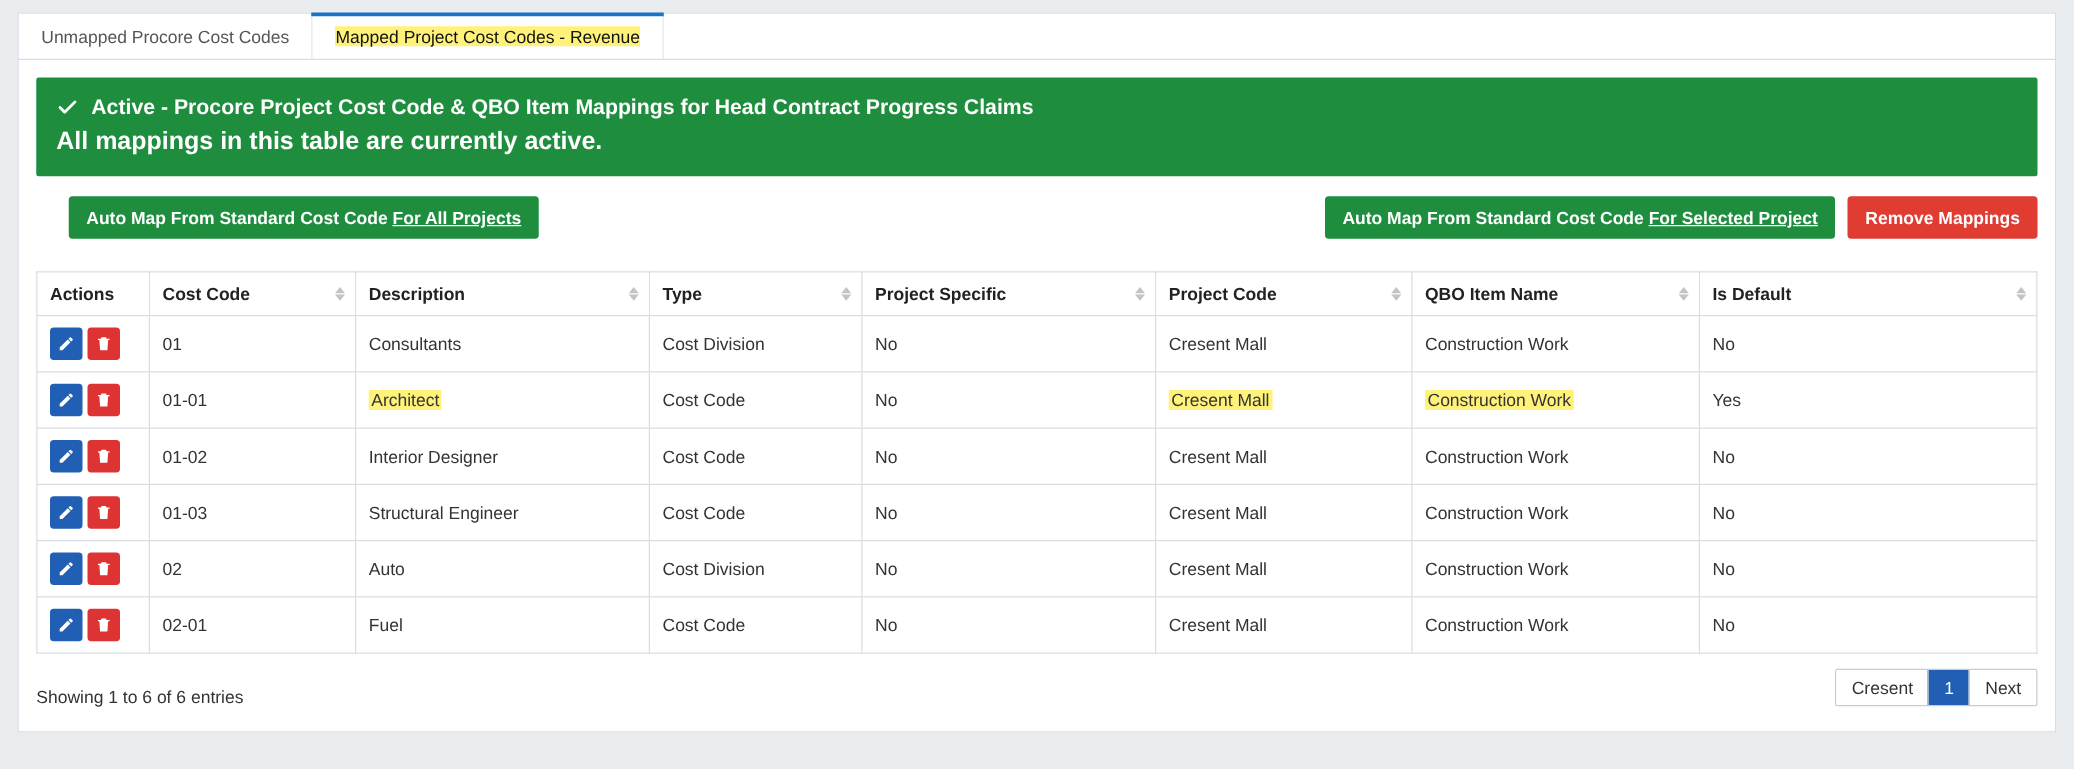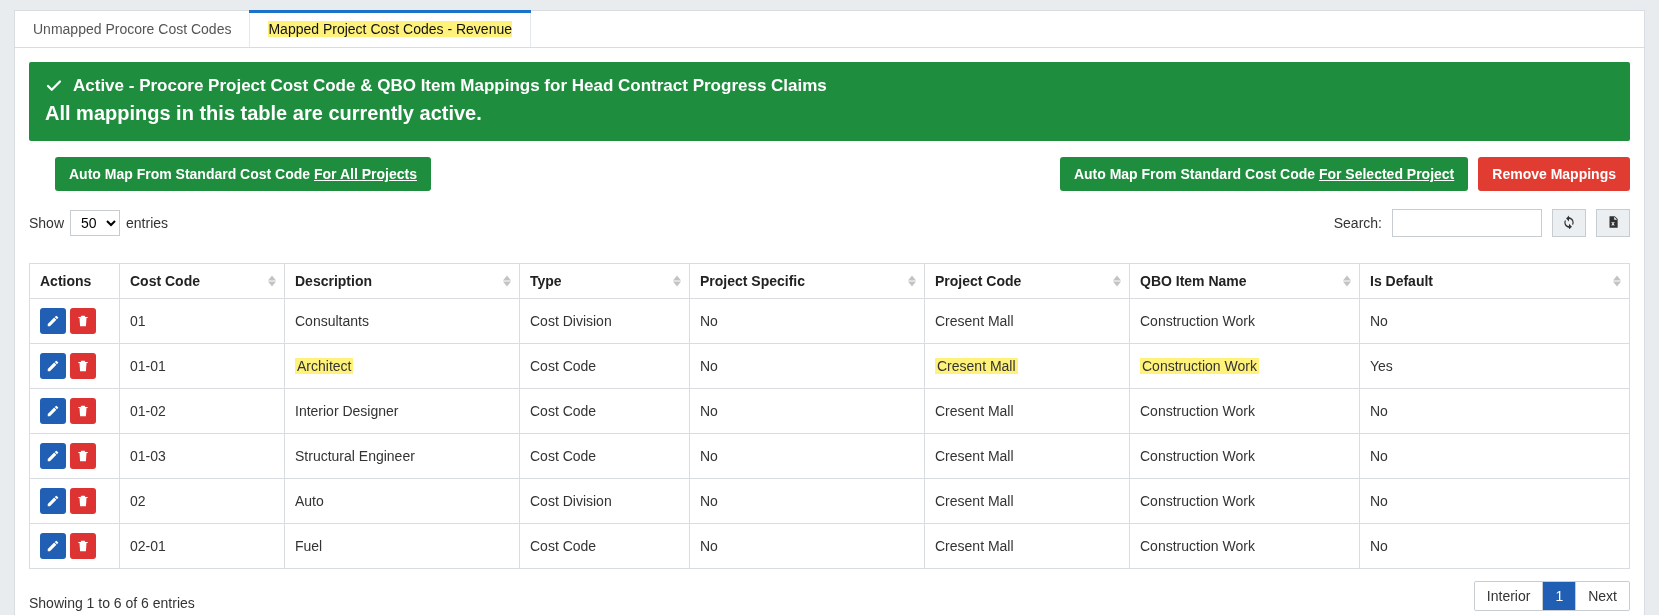--- a/index.html
+++ b/index.html
@@ -242,47 +242,20 @@
       <span>Auto Map From Standard Cost Code </span><span class="ul">For All Projects</span>
     </button>
     <div class="right-btns">
       <button class="btn btn-green">
         <span>Auto Map From Standard Cost Code </span><span class="ul">For Selected Project</span>
       </button>
       <button class="btn btn-red">Remove Mappings</button>
     </div>
   </div>
 
-  <div class="table-controls">
-    <div class="left-ctrl">
-      <span>Show</span>
-      <select class="len-select">
-        <option>50</option>
-      </select>
-      <span>entries</span>
-    </div>
-    <div class="right-ctrl">
-      <span>Search:</span>
-      <input class="search-input" type="text" value="" style="">
-      <span class="icon-btn-grey">
-        <span>
-          <svg width="14" height="14" viewBox="0 0 24 24">
-              <path fill="#333" d="M12 4V1L7 6l5 5V7c3.3 0 6 2.7 6 6 0 1-.3 2-.7 2.8l1.5 1.5C19.5 16 20 14.6 20 13c0-5-4-9-8-9zm0 15c-3.3 0-6-2.7-6-6 0-1 .3-2 .7-2.8L5.2 8.7C4.5 10 4 11.4 4 13c0 5 4 9 8 9v3l5-5-5-5v4z"></path>
-            </svg>
-        </span>
-      </span>
-      <span class="icon-btn-grey">
-        <span>
-          <svg width="14" height="14" viewBox="0 0 24 24">
-              <path fill="#333" d="M6 2h9l5 5v15H6V2zm8 1v5h5l-5-5zM9 12l2 3-2 3h2l1-1.5L13 18h2l-2-3 2-3h-2l-1 1.5L11 12H9z"></path>
-            </svg>
-        </span>
-      </span>
-    </div>
-  </div>
 
   <table class="data">
     <colgroup>
       <col class="c-actions">
         <col class="c-cost">
         <col class="c-desc">
         <col class="c-type">
       <col class="c-proj">
         <col class="c-name">
         <col class="c-qbo">
@@ -483,19 +456,19 @@
           <td>Cresent Mall</td>
           <td>Construction Work</td>
           <td>No</td>
         </tr>
       </tbody>
   </table>
 
   <div class="footer-row">
     <div>Showing 1 to 6 of 6 entries</div>
     <div class="pager">
-      <span class="pg">Interior</span>
+      <span class="pg">Cresent</span>
       <span class="pg active">1</span>
       <span class="pg">Next</span>
     </div>
   </div>
 
 </div>
 
 </body></html>

